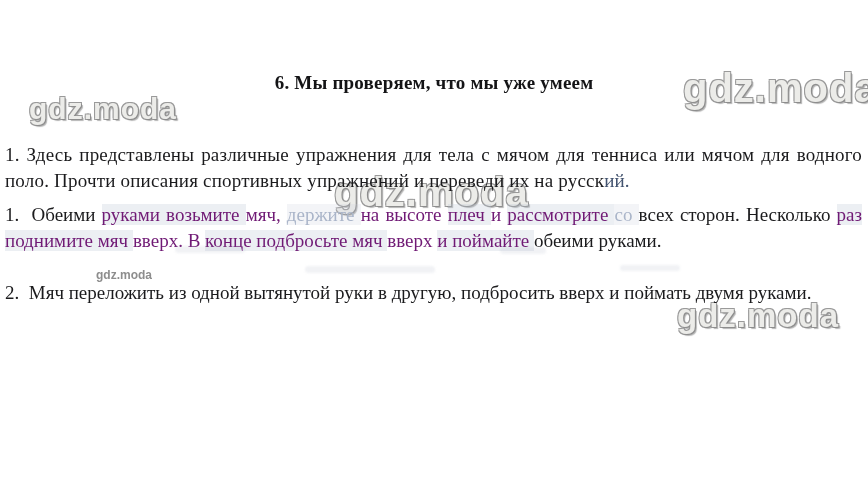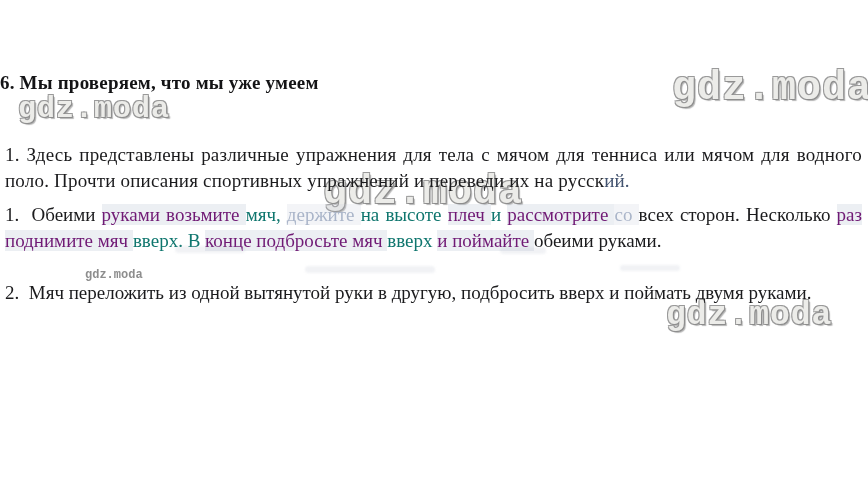--- a/index.html
+++ b/index.html
@@ -5,54 +5,55 @@
   html,body{margin:0;padding:0;background:#ffffff;}
   .page{
     position:relative;
     width:868px;height:483px;
     background:#ffffff;
     overflow:hidden;
     font-family:"Liberation Serif","DejaVu Serif",serif;
   }
   .title{
     position:absolute;top:72px;left:0;right:0;
-    margin:0;
+    margin:0;text-align:center;
     font-size:19px;font-weight:bold;color:#141416;
     letter-spacing:.2px;
   }
   .para{
     position:absolute;left:5px;width:857px;margin:0;
     font-size:19px;line-height:26px;color:#1b1b1d;
     text-align:justify;
   }
   .task{top:126px;font-weight:normal;letter-spacing:.2px;margin-top:16px;}
   .ex1{top:202px;}
   .ex2{top:280px;}
   .ex3{top:330px;}
   
   .seg-dark{color:#1b1b1d;}
-  .seg-mid{color:#0f766e;}
+  .seg-mid{color:#701a75;}
   .seg-faded{color:#701a75;background:rgba(186,196,212,.28);}
   .seg-faint{color:#aab5c9;background:rgba(199,207,219,.22);margin-top:16px;}
   .task .seg-mid{color:#43536f;}
   
   .watermark{
     position:absolute;
-    font-family:Liberation Mono, monospace;
+    font-family:Liberation Sans, sans-serif;
     font-weight:bold;
     color:#ecece9;
     text-shadow:
       1px 1px 0 #8d8d8d,
      -1px -1px 0 #9a9a9a,
       1px -1px 0 #9a9a9a,
      -1px 1px 0 #9a9a9a,
       2px 2px 1px #b5b5b5;
     letter-spacing:1px;
     white-space:nowrap;
     user-select:none;
+    margin-left:11px;
   }
   .wm-top-left{left:18px;top:92px;font-size:30px;}
   .wm-top-right{left:672px;top:66px;font-size:40px;}
   .wm-middle{left:323px;top:170px;font-size:40px;}
   .wm-right{left:666px;top:297px;font-size:33px;}
   .wm-tiny{
     left:85px;top:268px;font-size:12px;
     color:#8d8d8d;text-shadow:none;letter-spacing:0;
   }
   

